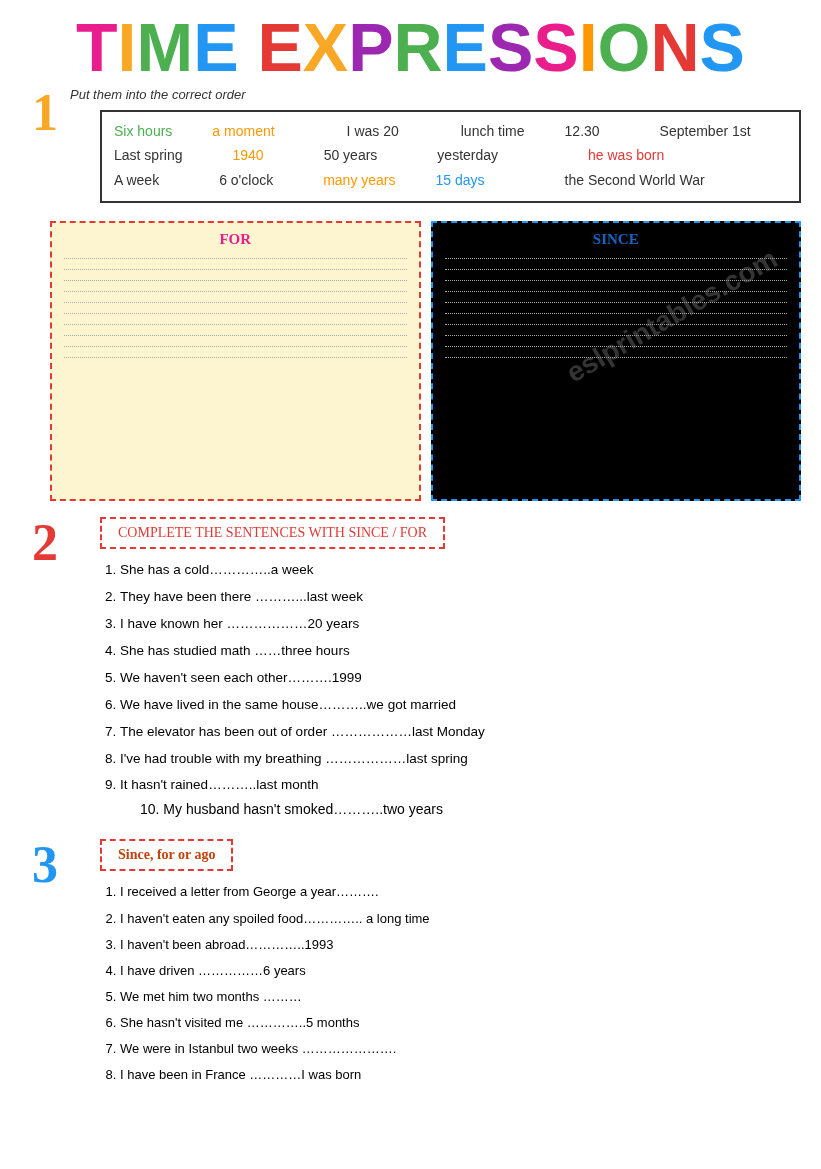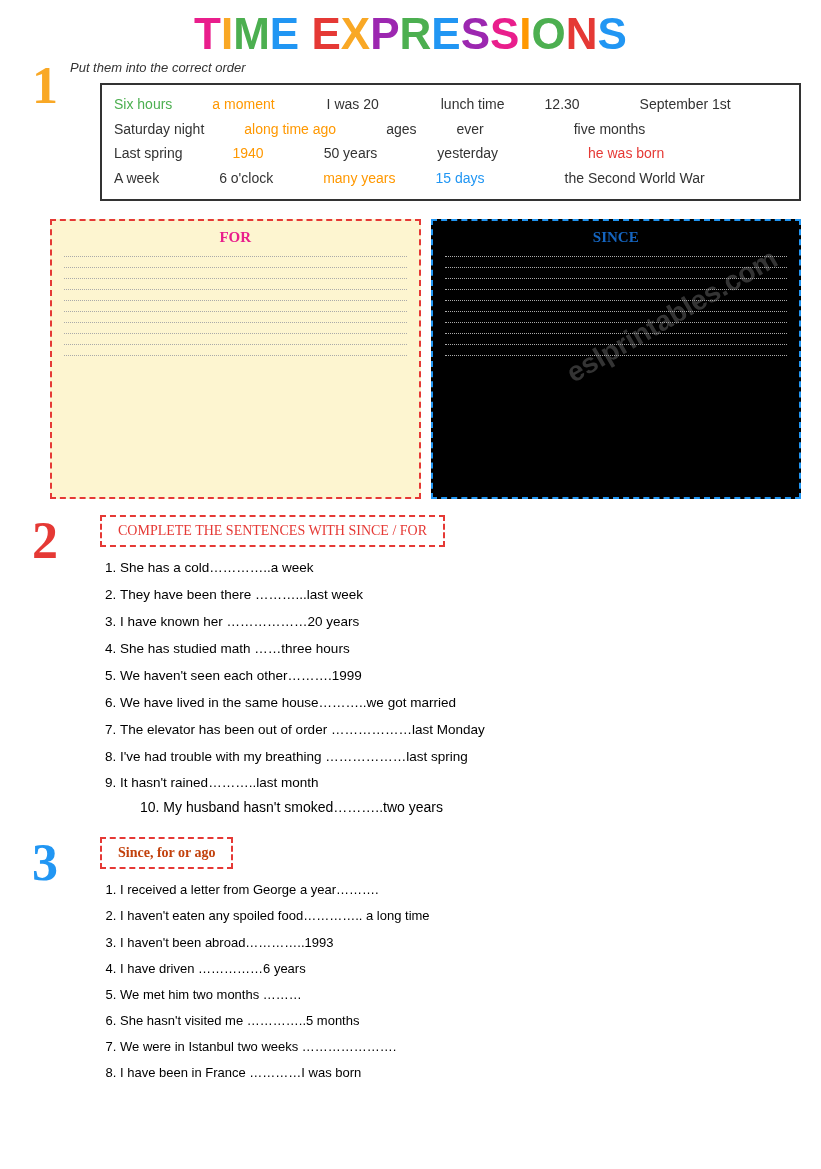--- a/index.html
+++ b/index.html
@@ -12,21 +12,21 @@
       padding: 10px 20px;
       position: relative;
     }
 
     
     .title-section {
       text-align: center;
       margin-bottom: 2px;
     }
     .main-title {
-      font-size: 44px;
+      font-size: 68px;
       font-weight: bold;
       font-family: 'Comic Sans MS', cursive, sans-serif;
       line-height: 1.1;
     }
     .t-T { color: #e91e8c; }
     .t-I { color: #f9a825; }
     .t-M { color: #4caf50; }
     .t-E { color: #2196f3; }
     .t-Ex { color: #e53935; }
 
@@ -217,33 +217,26 @@
     <div class="num-1">1</div>
   </div>
   <div class="section-content">
     <div class="subtitle">Put them into the correct order</div>
     <div class="word-bank">
 
 
       <div class="word-bank-row">
         <span class="word w-green">Six hours</span>
         <span class="word w-orange" style="margin-left:20px;">a moment</span>
-        <span class="word w-black" style="padding-left:32px;">I was 20</span>
+        <span class="word w-black" style="margin-left:20px;padding-left:32px;">I was 20</span>
         <span class="word w-black" style="margin-left:30px;padding-left:12px;">lunch time</span>
         <span class="word w-black" style="margin-left:20px;">12.30</span>
         <span class="word w-black" style="margin-left:40px;">September 1st</span>
       </div>
 
-      <div class="word-bank-row">
-        <span class="word w-black">Saturday night</span>
-        <span class="word w-orange" style="margin-left:20px;">along time ago</span>
-        <span class="word w-black" style="margin-left:30px;">ages</span>
-        <span class="word w-black" style="margin-left:20px;">ever</span>
-        <span class="word w-black" style="margin-left:70px;">five months</span>
-      </div>
 
       <div class="word-bank-row">
         <span class="word w-black">Last spring</span>
         <span class="word w-orange" style="margin-left:30px;">1940</span>
         <span class="word w-black" style="margin-left:40px;">50 years</span>
         <span class="word w-black" style="margin-left:40px;">yesterday</span>
         <span class="word w-red" style="margin-left:70px;">he was born</span>
       </div>
 
       <div class="word-bank-row">

